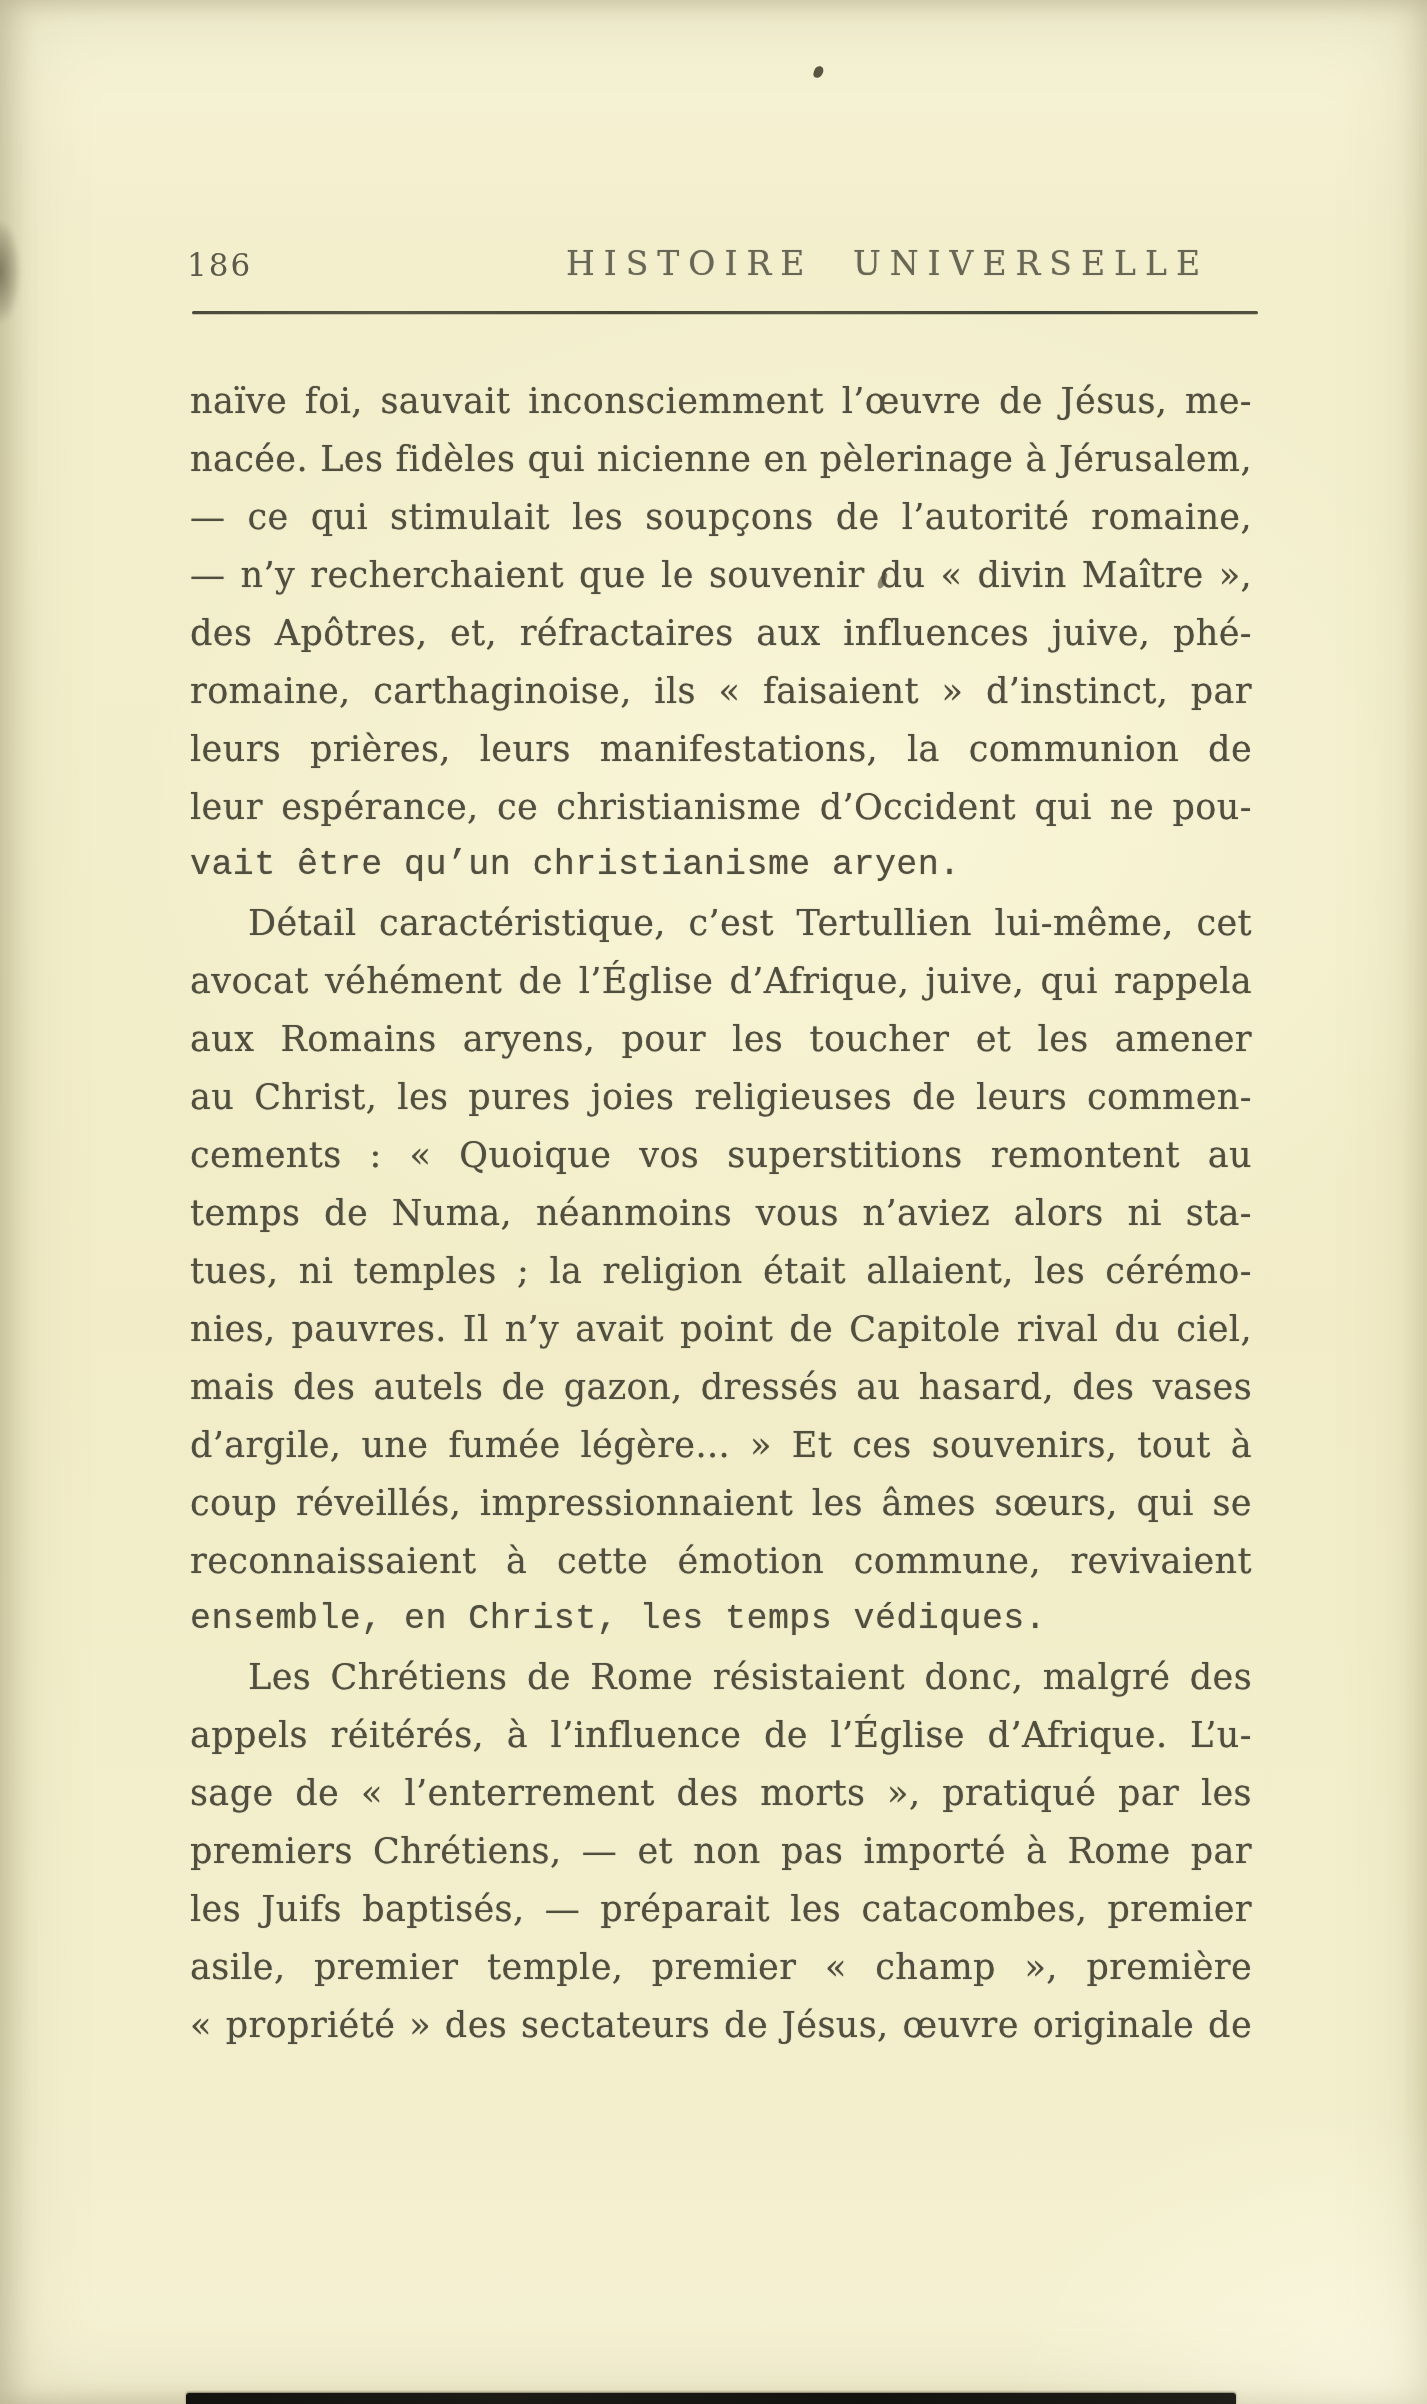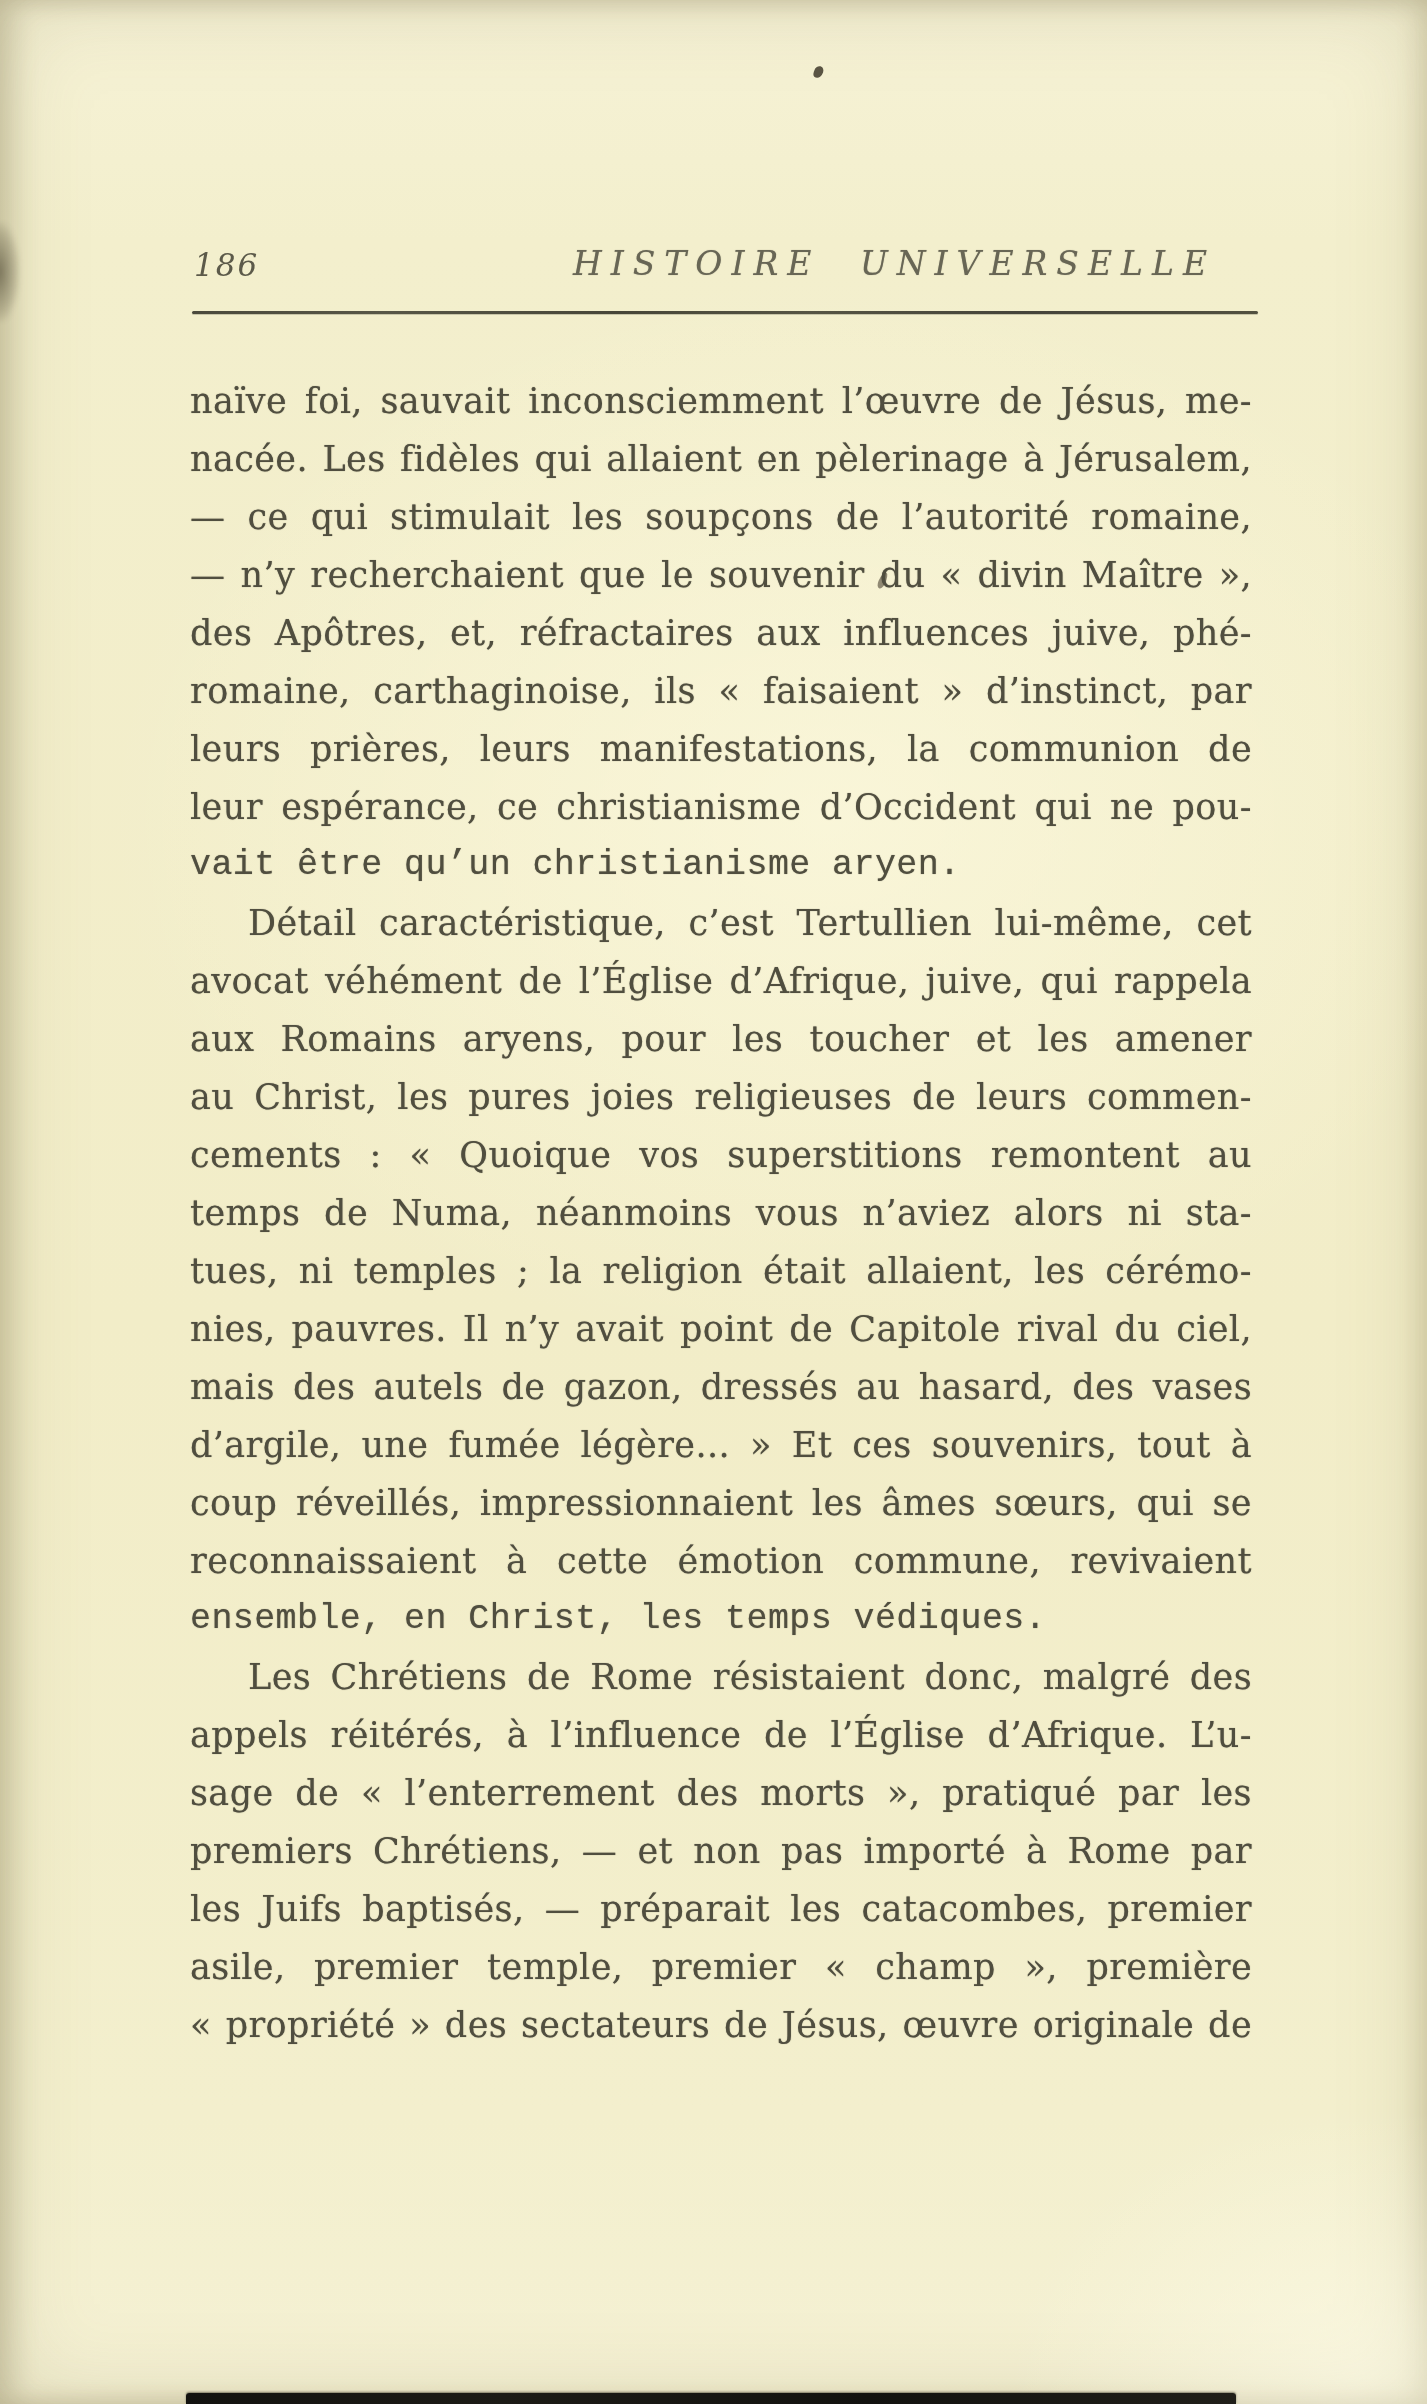--- a/index.html
+++ b/index.html
@@ -18,24 +18,23 @@
       inset 14px 0 26px rgba(96,86,48,0.20),
       inset -10px 0 22px rgba(110,100,60,0.14);
     font-family: "DejaVu Serif", "Liberation Serif", serif;
     color: #53513f;
   }
 
   
   .running-head {
     position: absolute;
     top: 238px;
-    left: 188px;
+    left: 181px;
     width: 1068px;
     height: 46px;
-    font-style: italic;
   }
   .folio {
     position: absolute;
     left: 6px;
     bottom: 0;
     font-size: 31px;
     line-height: 38px;
     letter-spacing: 2px;
     color: #5c5a4a;
   }
@@ -139,21 +138,21 @@
   <div class="running-head">
     <span class="folio">186</span>
     <span class="head-title">HISTOIRE UNIVERSELLE</span>
   </div>
   <div class="head-rule"></div>
 
   <div class="text-block">
 
     <div class="para">
       <div class="line">naïve foi, sauvait inconsciemment l’œuvre de Jésus, me-</div>
-      <div class="line">nacée. Les fidèles qui allaient en pèlerinage à Jérusalem,</div>
+      <div class="line">nacée. Les fidèles qui nicienne en pèlerinage à Jérusalem,</div>
       <div class="line">— ce qui stimulait les soupçons de l’autorité romaine,</div>
       <div class="line">— n’y recherchaient que le souvenir du « divin Maître »,</div>
       <div class="line">des Apôtres, et, réfractaires aux influences juive, phé-</div>
       <div class="line">romaine, carthaginoise, ils « faisaient » d’instinct, par</div>
       <div class="line">leurs prières, leurs manifestations, la communion de</div>
       <div class="line">leur espérance, ce christianisme d’Occident qui ne pou-</div>
       <div class="line short-last">vait être qu’un christianisme aryen.</div>
     </div>
 
     <div class="para">

